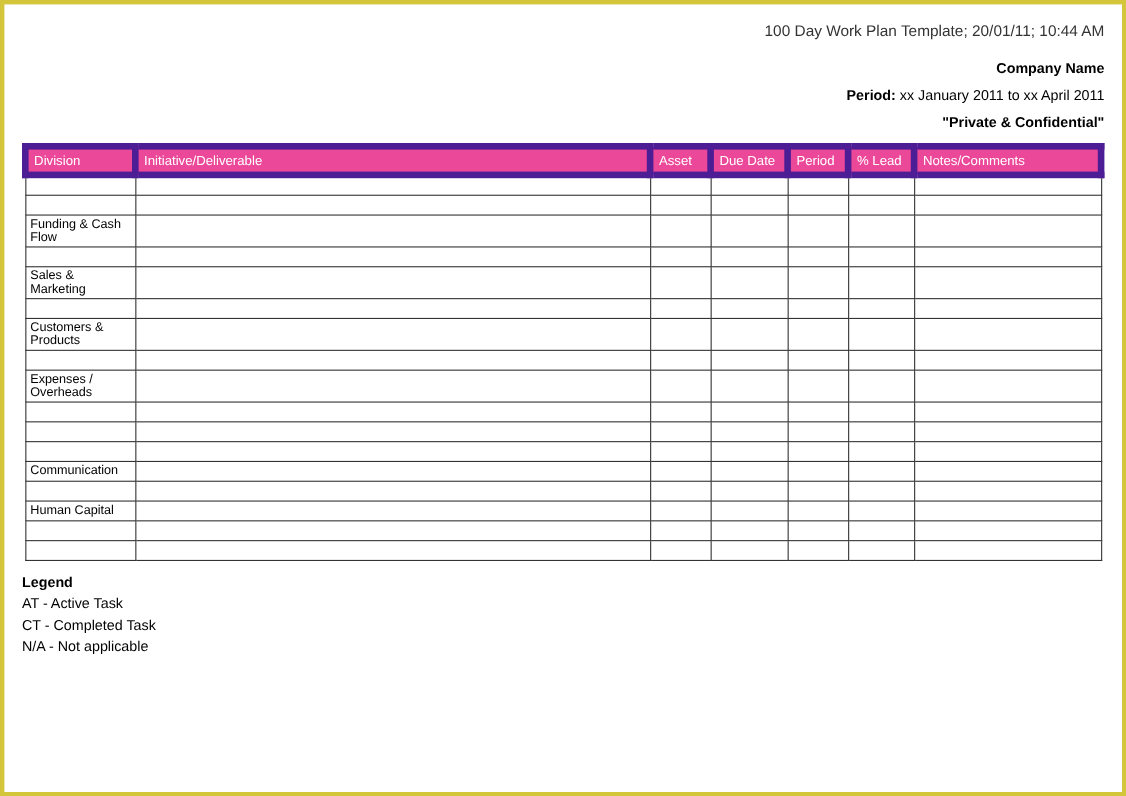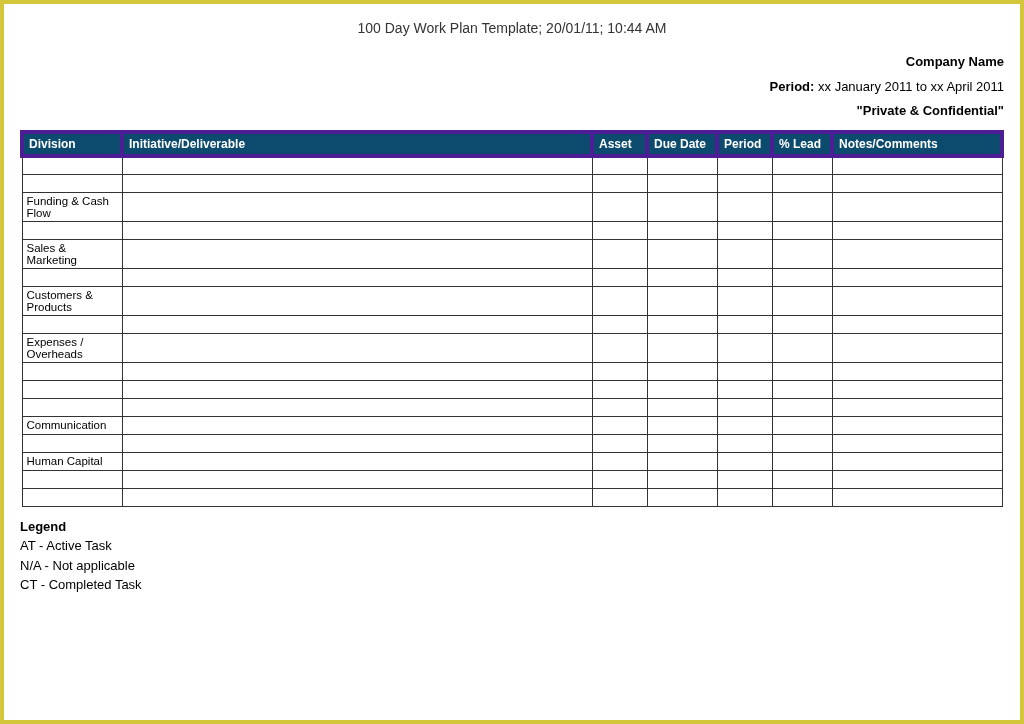--- a/index.html
+++ b/index.html
@@ -5,47 +5,47 @@
     * { box-sizing: border-box; margin: 0; padding: 0; }
     body {
       font-family: "Helvetica Neue", Helvetica, Arial, sans-serif;
       background: #fff;
       width: 1024px;
       height: 724px;
       border: 4px solid #d4c63a;
       padding: 10px 16px;
     }
     .doc-title {
-      text-align: center;
+      text-align: right;
       font-size: 14px;
       color: #333;
       margin: 6px 0 14px 0;
       font-weight: 400;
     }
     .meta-block {
       font-size: 13px;
       line-height: 1.9;
       margin-bottom: 6px;
       text-align: right;
     }
     .meta-block .bold { font-weight: 700; }
     .meta-block .last-updated-value { margin-left: 14px; font-weight: 400; }
     .plan-table {
       width: 100%;
       border-collapse: collapse;
       table-layout: fixed;
       font-size: 12px;
     }
     .plan-table th {
-      background: #0c4a6e;
+      background: #ec4899;
       color: #fff;
       text-align: left;
       padding: 3px 5px;
-      border: 4px solid #4c1d95;
-      font-weight: 700;
+      border: 6px solid #4c1d95;
+      font-weight: 400;
       font-size: 12px;
       height: 20px;
     }
     .plan-table td {
       border: 1px solid #333;
       padding: 2px 4px;
       height: 18px;
       vertical-align: top;
       font-size: 11.5px;
     }
@@ -251,15 +251,15 @@
         <td></td>
         <td></td>
         <td></td>
       </tr>
     </tbody>
 </table>
 
 <div class="legend">
   <div class="legend-title">Legend</div>
   <div>AT - Active Task</div>
+  <div>CT - Completed Task</div>
   <div>N/A - Not applicable</div>
-  <div>CT - Completed Task</div>
 </div>
 
 </body></html>

